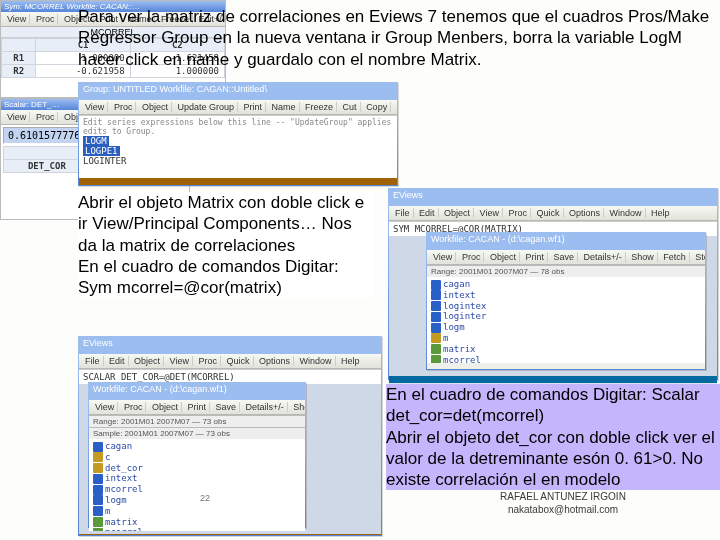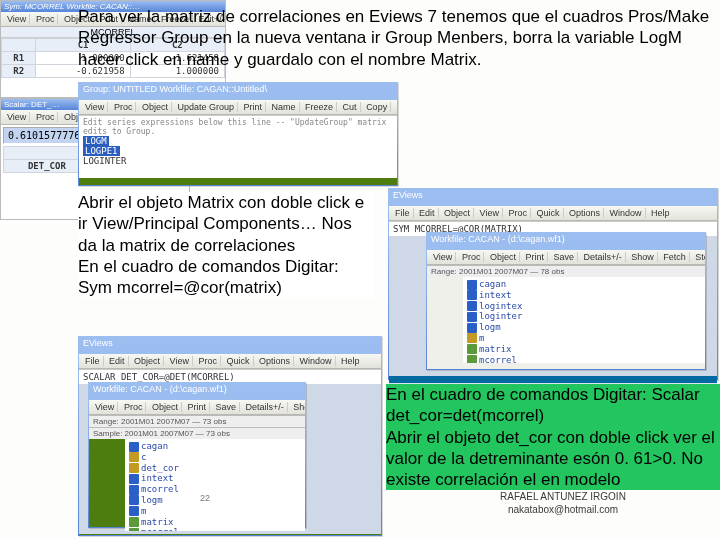--- a/index.html
+++ b/index.html
@@ -23,38 +23,38 @@
     left: 78px; top: 192px;
     width: 296px;
     line-height: 1.25;
     background: #fff;
   }
   .bot-right-text {
     position: absolute;
     left: 386px; top: 384px;
     width: 334px;
     line-height: 1.25;
-    background: #22c55e;
+    background: #c4b5fd;
     z-index: 10;
   }
   .author {
     position: absolute;
     left: 478px; top: 490px;
     font-size: 10px;
     color: #3a3a3a;
     text-align: center;
     width: 170px;
     line-height: 1.3;
     z-index: 11;
   }
 
   
   .win {
     position: absolute;
-    background: #4d7c0f;
+    background: #a16207;
     border: 1px solid #8aa0b8;
     border-top: 18px solid;
     border-image: linear-gradient(#9bbdf0, #5585d8) 1;
     box-shadow: 1px 1px 0 rgba(0,0,0,.15);
     box-sizing: border-box;
   }
   .win .title {
     position: absolute; top: -16px; left: 4px;
     font-size: 9px; color: #fff;
     white-space: nowrap;
@@ -90,21 +90,21 @@
   #win2b { left: 426px; top: 232px; width: 280px; height: 138px; z-index: 4; background:#f0f0eb;}
   #inner-table { left: 476px; top: 268px; width: 224px; height: 96px; z-index: 5; background:#fff; border:1px solid #bbb;}
   #win3 { left: 78px; top: 336px; width: 304px; height: 200px; z-index: 2; }
   #win3b { left: 88px; top: 382px; width: 218px; height: 146px; z-index: 3; }
   #sub-scalar { left: 118px; top: 404px; width: 188px; height: 120px; z-index: 6; background:#fff; border:1px solid #bbb;}
 
   .tbl { width: 100%; border-collapse: collapse; font-size: 9px; font-family: monospace; }
   .tbl th, .tbl td { border: 1px solid #d0d4dc; padding: 1px 5px; text-align: right; color:#333;}
   .tbl th { background: #e8eef8; text-align: center; }
 
-  .wf-list { font-family: monospace; font-size: 9px; color: #2a4aa8; line-height: 1.2; padding:2px 4px; background:#fff;margin-left:36px; }
+  .wf-list { font-family: monospace; font-size: 9px; color: #2a4aa8; line-height: 1.2; padding:2px 4px; background:#fff; }
   .wf-list .ico { display:inline-block; width:10px; height:10px; margin-right:2px; background:#2a5fc7; vertical-align:middle; border-radius:1px;}
   .wf-list .ico.y { background:#c39b22;}
   .wf-list .ico.g { background:#5a9a3a;}
   .page-number { position:absolute; left:200px; top:493px; font-size:9px; color:#777; z-index:20;}
 
   .tabstrip { font-size:8px; padding:6px 4px; background:#dce4ef; border-top:7px solid #0369a1; color:#444;}
 </style>
 </head>
 <body>
 
@@ -120,21 +120,21 @@
     <span>Print</span>
     <span>Name</span>
     <span>Freeze</span>
     <span>Cut</span>
     <span>Copy</span>
     <span>Paste</span>
     
     
   </div>
   <div class="body-area" style="height:58px;">
-    <div style="color:#888;font-size:8px;">Edit series expressions below this line -- "UpdateGroup" matrix edits to Group.</div>
+    <div style="color:#888;font-size:8px;">Edit series expressions below this line -- "UpdateGroup" applies edits to Group.</div>
     <div class="blue-sel">LOGM</div><br>
     <div class="blue-sel">LOGPE1</div><br>
     <span>LOGINTER</span>
   </div>
 </div>
 
 <div class="mid-left-text" style="white-space:pre-line;">Abrir el objeto Matrix con doble click e ir View/Principal Components… Nos da la matrix de correlaciones
 En el cuadro de comandos Digitar: Sym mcorrel=@cor(matrix)</div>
 
 <div id="win2" class="win">

